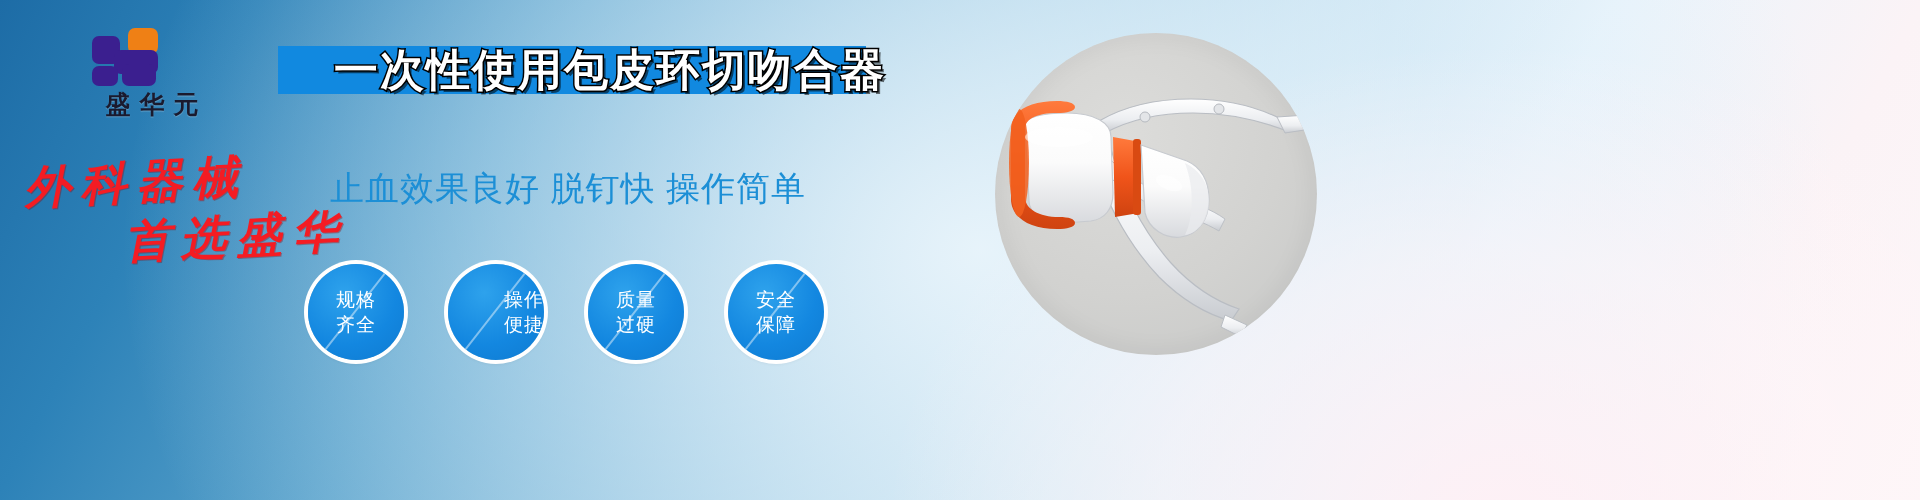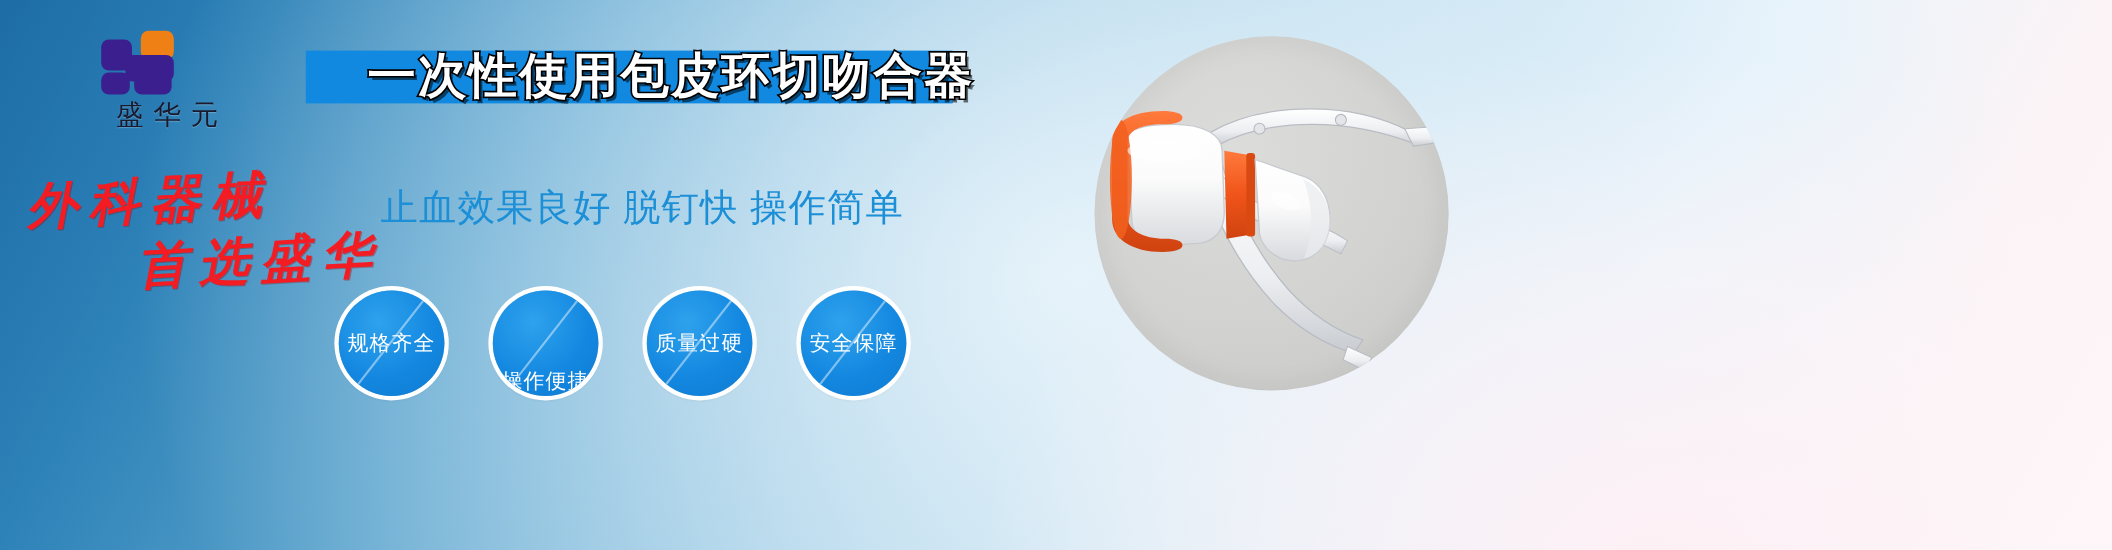--- a/index.html
+++ b/index.html
@@ -14,21 +14,21 @@
       radial-gradient(ellipse 1100px 900px at 980px 250px, rgba(236,246,252,0.92) 0%, rgba(218,238,250,0.45) 45%, rgba(255,255,255,0) 78%),
       linear-gradient(118deg, #1d6ca6 0%, #2d82b8 12%, #5aa3cc 27%, #93c4df 44%, #c9e2f0 60%, #eaf4fb 74%, #fbf3f6 88%, #fdf6f8 100%);
   }
   
   #logo-block{position:absolute;left:62px;top:28px;width:180px;height:92px;}
   .logo-mark{position:absolute;left:30px;top:0;width:70px;height:58px;}
   .lsq{position:absolute;background:#3b1f8f;border-radius:7px;}
   .lsq.orange{background:#ef8015;}
   .logo-name{
     position:absolute;left:0;top:60px;width:180px;text-align:center;
-    color:#1a1a2e;font-size:25px;font-weight:400;letter-spacing:9px;
+    color:#1a1a2e;font-size:25px;font-weight:700;letter-spacing:9px;
     text-indent:9px;font-family:"DejaVu Serif","Liberation Serif",serif;
     text-shadow:0 1px 1px rgba(255,255,255,0.25);
     white-space:nowrap;
   }
   
   #title-banner{
     position:absolute;left:278px;top:46px;width:588px;height:48px;
     background:#1189e0;
   }
   #title-text{
@@ -44,31 +44,31 @@
   .calli{
     position:absolute;color:#f41c23;font-weight:700;white-space:nowrap;
     font-family:"DejaVu Serif","Liberation Serif",serif;
     font-style:italic;letter-spacing:10px;
     text-shadow:1px 1px 0 rgba(150,0,0,0.35);
   }
   #calli-1{left:24px;top:152px;font-size:46px;transform:rotate(-3deg);}
   #calli-2{left:124px;top:206px;font-size:46px;transform:rotate(-3deg);}
   
   #subtitle{
-    position:absolute;left:346px;top:166px;
+    position:absolute;left:330px;top:166px;
     font-size:34px;color:#1c8fd6;letter-spacing:1px;white-space:nowrap;
     font-weight:400;
   }
   
   #features{position:absolute;left:308px;top:264px;height:98px;}
   .feature{
     position:absolute;top:0;width:96px;height:96px;border-radius:50%;
     background:radial-gradient(circle at 38% 30%, #2ea2ec 0%, #1387e0 58%, #0f7ad0 100%);
     box-shadow:0 0 0 4px #ffffff, 0 2px 5px rgba(0,0,0,0.18);
-    color:#fff;display:flex;flex-direction:row;align-items:center;
+    color:#fff;display:flex;flex-direction:column;align-items:center;
     justify-content:center;font-size:19px;line-height:25px;font-weight:400;
     letter-spacing:1px;overflow:hidden;
   }
   .feature::after{
     content:"";position:absolute;width:150px;height:2px;background:rgba(255,255,255,0.45);
     transform:rotate(-52deg);left:-26px;top:44px;
   }
   .feature .f-line{position:relative;z-index:2;}
   
   #product{

